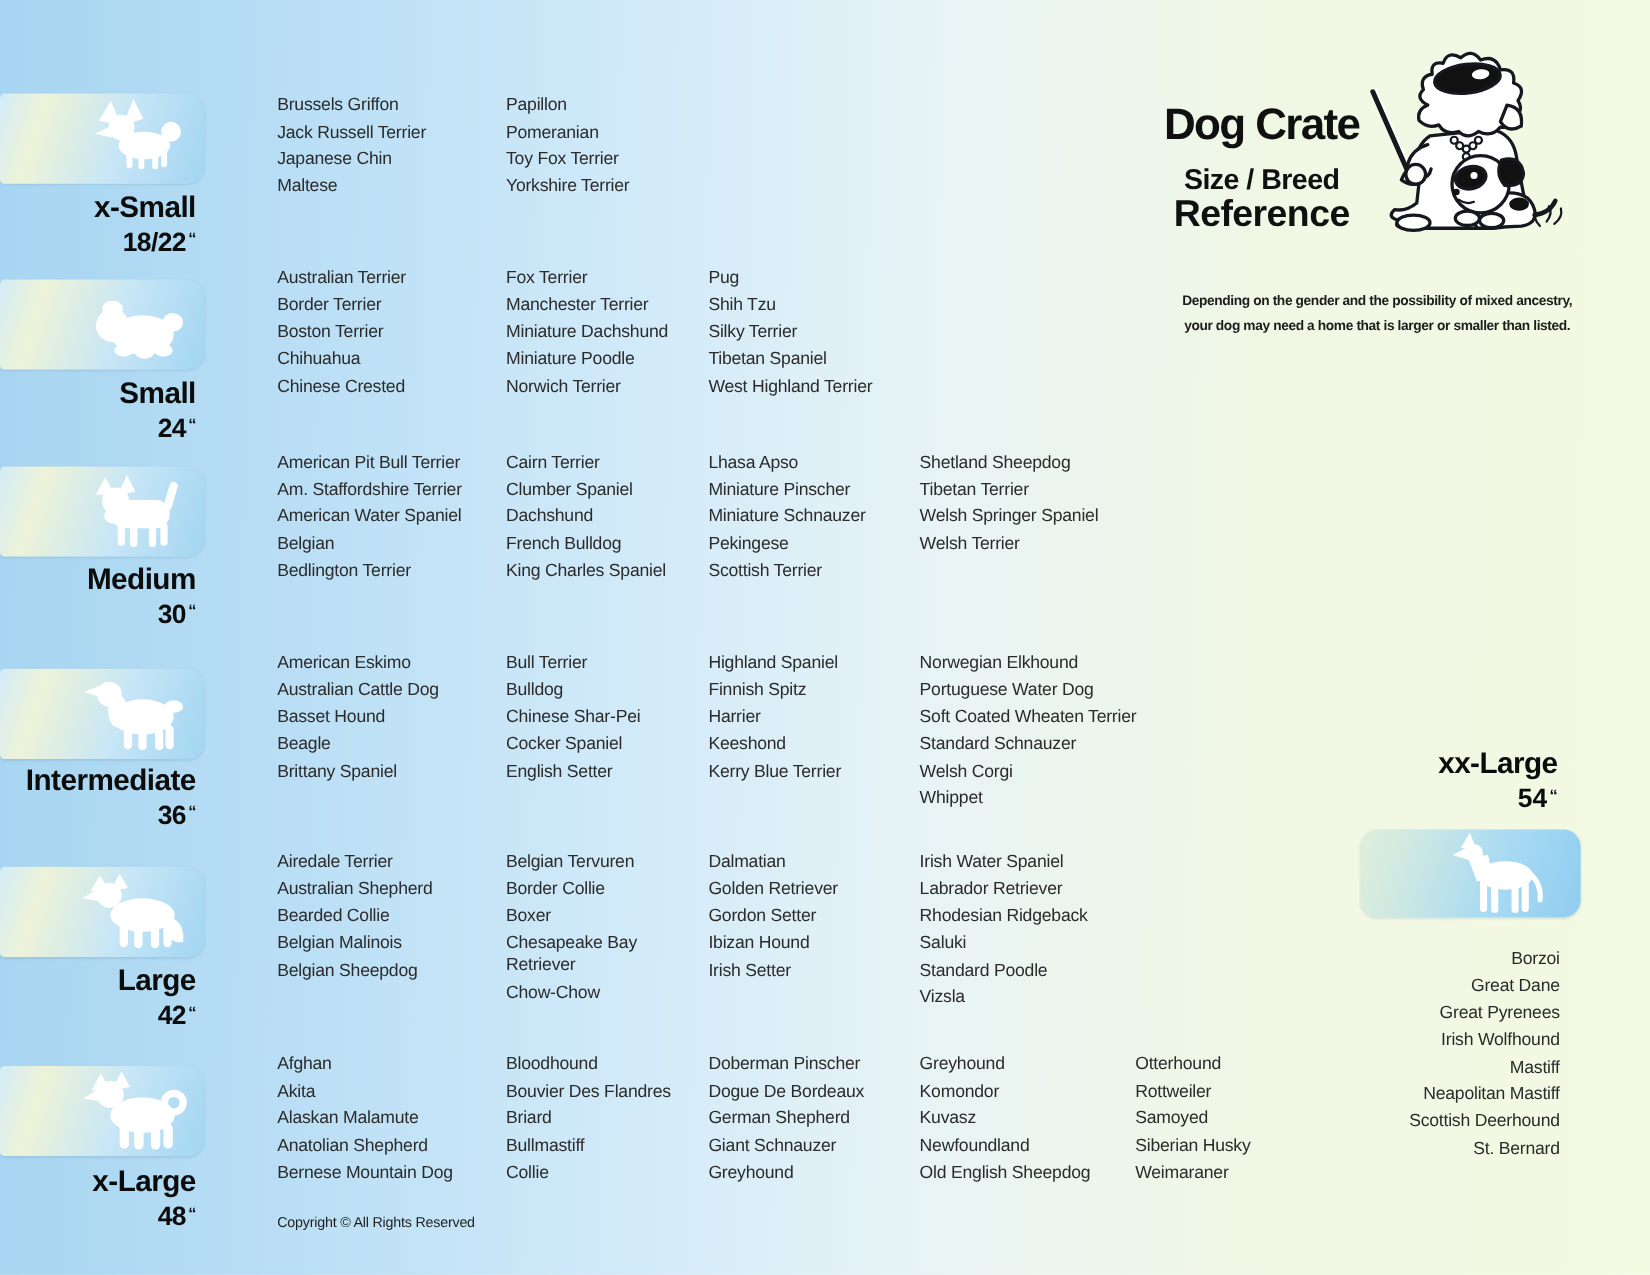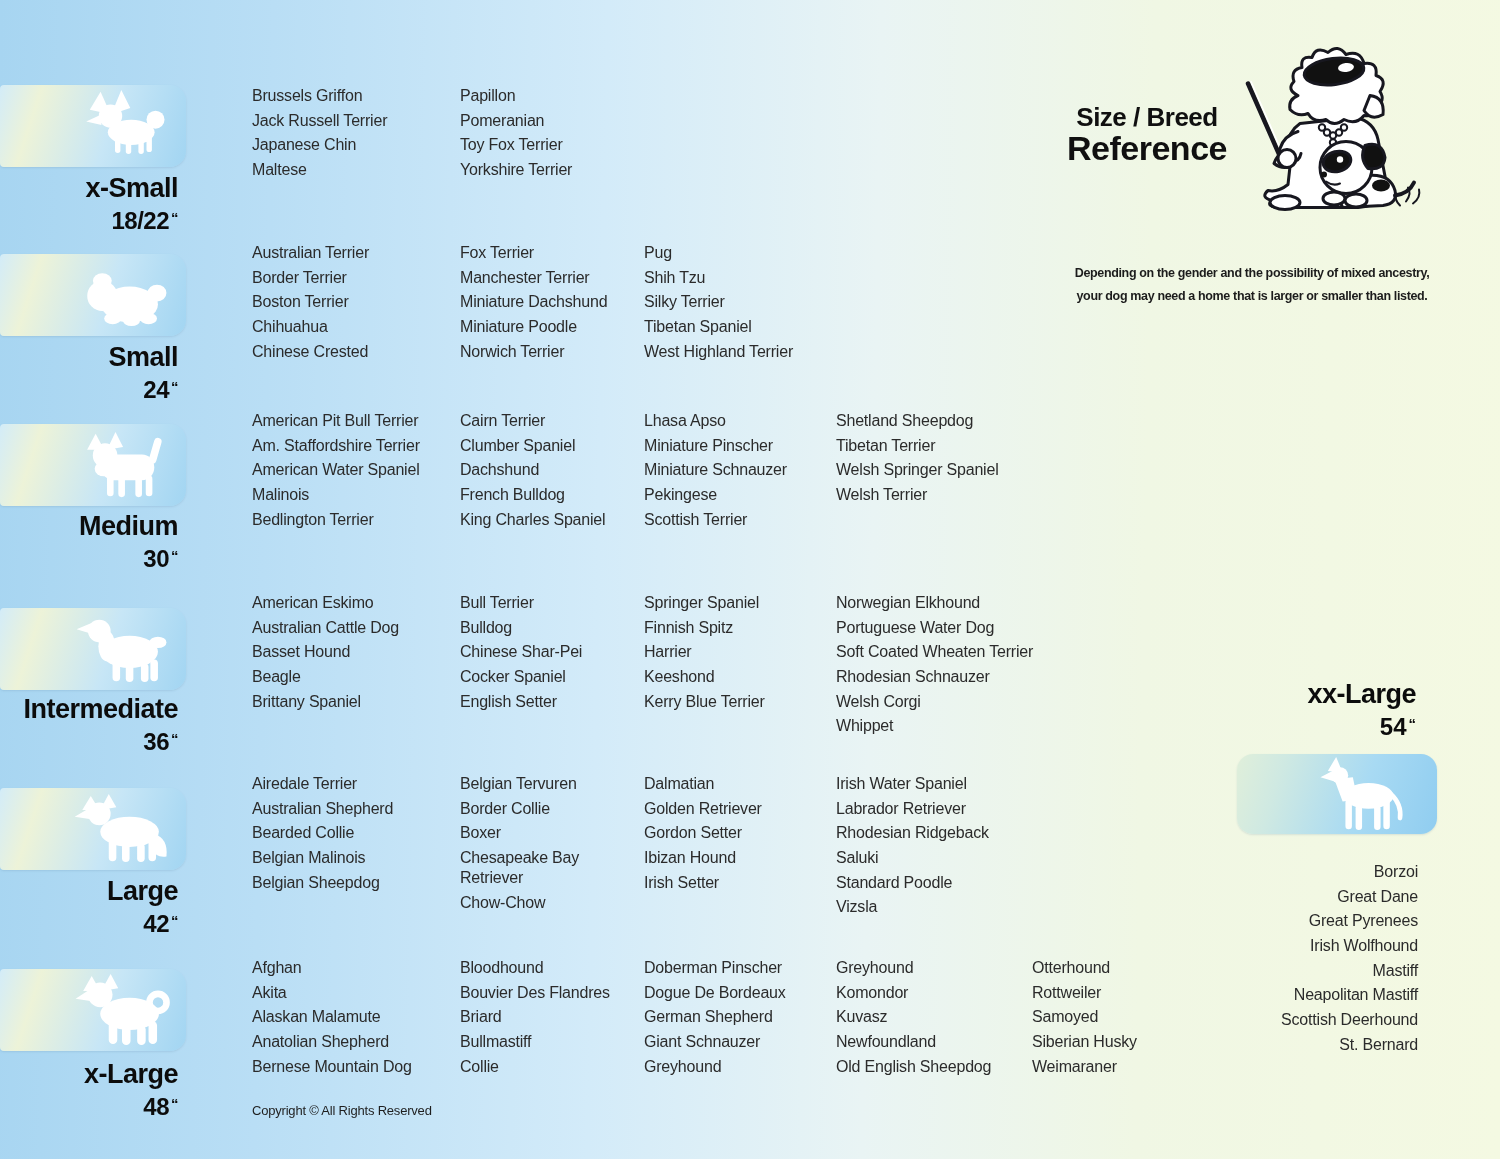--- a/index.html
+++ b/index.html
@@ -207,21 +207,21 @@
         <div class="breed">Tibetan Spaniel</div>
         <div class="breed">West Highland Terrier</div>
       </div>
   </section>
 
   <section class="breeds sec2">
     <div class="col">
         <div class="breed">American Pit Bull Terrier</div>
         <div class="breed">Am. Staffordshire Terrier</div>
         <div class="breed">American Water Spaniel</div>
-        <div class="breed">Malinois</div>
+        <div class="breed">Belgian</div>
         <div class="breed">Bedlington Terrier</div>
       </div>
     <div class="col">
         <div class="breed">Cairn Terrier</div>
         <div class="breed">Clumber Spaniel</div>
         <div class="breed">Dachshund</div>
         <div class="breed">French Bulldog</div>
         <div class="breed">King Charles Spaniel</div>
       </div>
     <div class="col">
@@ -248,31 +248,31 @@
         <div class="breed">Brittany Spaniel</div>
       </div>
     <div class="col">
         <div class="breed">Bull Terrier</div>
         <div class="breed">Bulldog</div>
         <div class="breed">Chinese Shar-Pei</div>
         <div class="breed">Cocker Spaniel</div>
         <div class="breed">English Setter</div>
       </div>
     <div class="col">
-        <div class="breed">Springer Spaniel</div>
+        <div class="breed">Highland Spaniel</div>
         <div class="breed">Finnish Spitz</div>
         <div class="breed">Harrier</div>
         <div class="breed">Keeshond</div>
         <div class="breed">Kerry Blue Terrier</div>
       </div>
     <div class="col">
         <div class="breed">Norwegian Elkhound</div>
         <div class="breed">Portuguese Water Dog</div>
         <div class="breed">Soft Coated Wheaten Terrier</div>
-        <div class="breed">Rhodesian Schnauzer</div>
+        <div class="breed">Standard Schnauzer</div>
         <div class="breed">Welsh Corgi</div>
         <div class="breed">Whippet</div>
       </div>
   </section>
 
   <section class="breeds sec4">
     <div class="col">
         <div class="breed">Airedale Terrier</div>
         <div class="breed">Australian Shepherd</div>
         <div class="breed">Bearded Collie</div>
@@ -364,20 +364,21 @@
       <div class="breed">Great Dane</div>
       <div class="breed">Great Pyrenees</div>
       <div class="breed">Irish Wolfhound</div>
       <div class="breed">Mastiff</div>
       <div class="breed">Neapolitan Mastiff</div>
       <div class="breed">Scottish Deerhound</div>
       <div class="breed">St. Bernard</div>
     </div>
 
   <div class="brand">
+    <div class="t">Dog Crate</div>
     <div class="s">Size / Breed</div>
     <div class="s2">Reference</div>
   </div>
 
   <svg class="illo" viewBox="0 0 190 185">
     <g stroke="#17171f" stroke-width="3" fill="#ffffff" stroke-linejoin="round" stroke-linecap="round">
       <line x1="10" y1="48" x2="46" y2="130" stroke-width="4.5"></line>
       <line x1="13" y1="46" x2="49" y2="128" stroke="#ffffff" stroke-width="1.5"></line>
       <path d="M62 88 Q50 96 48 114 Q39 119 36 128 Q44 134 52 131 L50 149 Q40 157 30 155 Q22 162 34 165 Q27 171 41 172 L120 172 Q150 170 148 146 L140 104 Q136 86 118 82 Z"></path>
       <path d="M60 96 Q46 100 42 113 Q40 124 50 126 Q61 128 63 118"></path>

